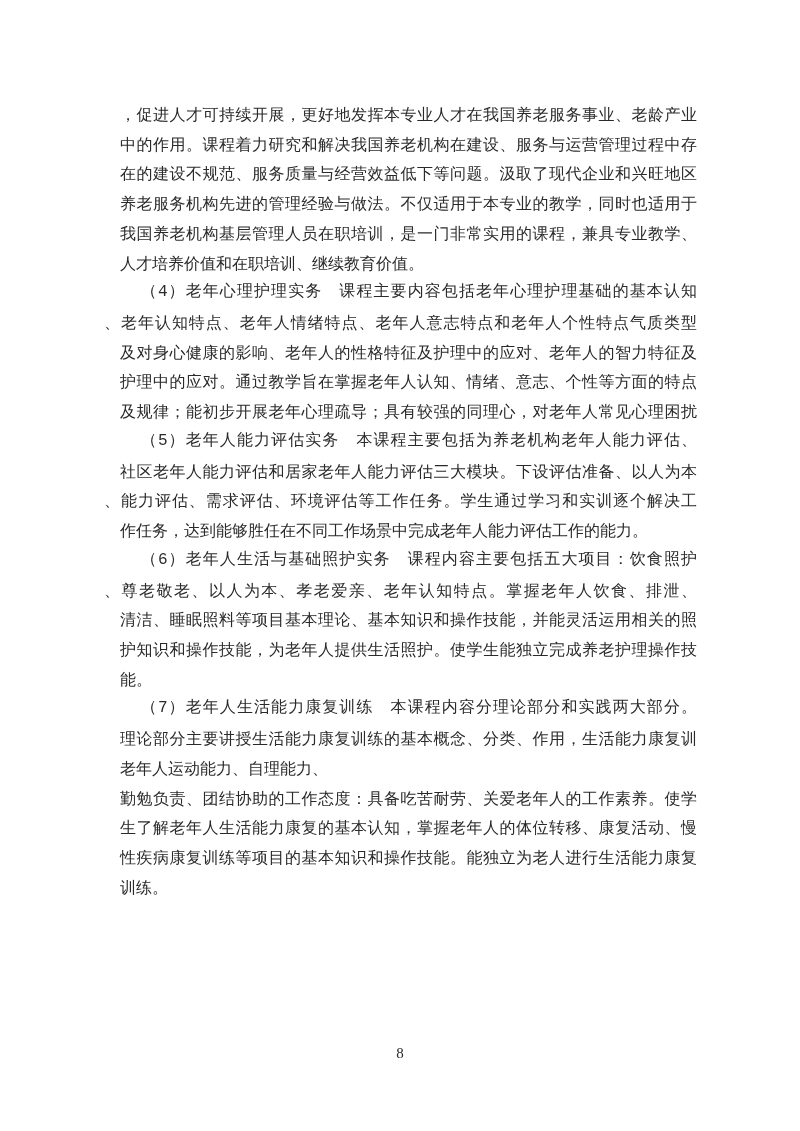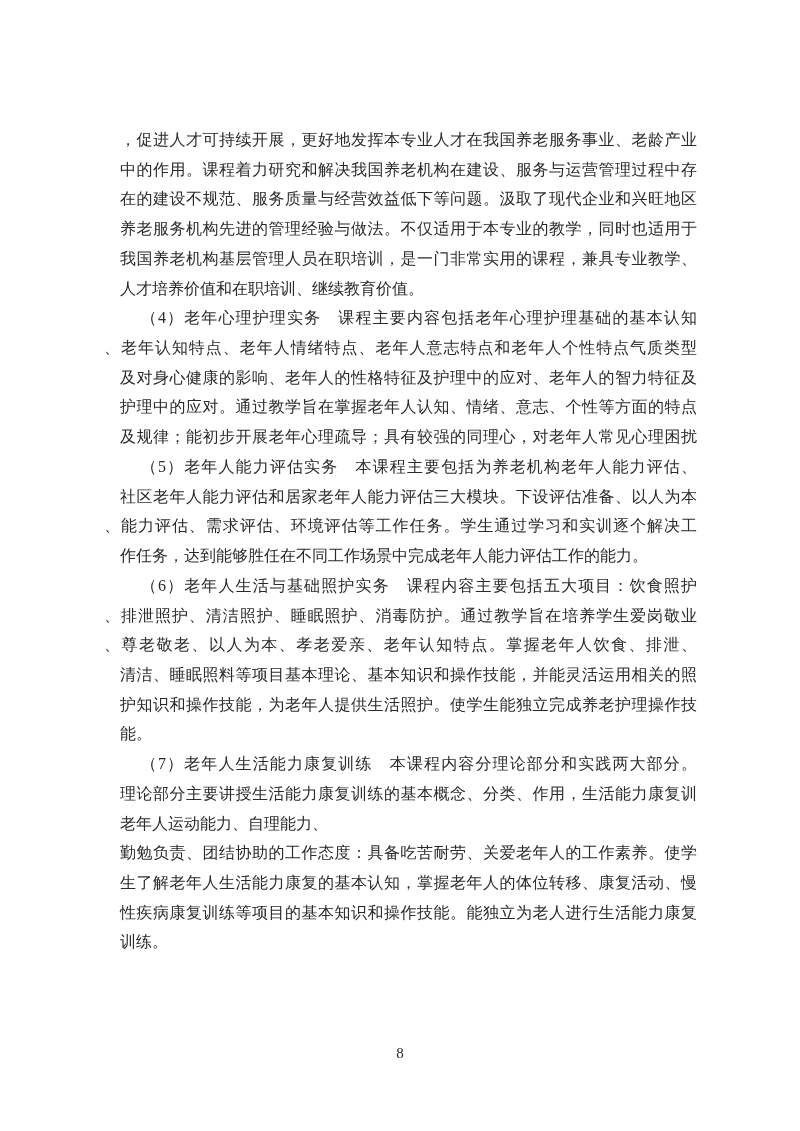--- a/index.html
+++ b/index.html
@@ -18,21 +18,20 @@
     color: #2a2a2a;
   }
   .text-block {
     position: absolute;
     left: 120px;
     top: 100px;
     width: 577px;
     font-size: 16px;
     line-height: 29.72px;
     letter-spacing: 0;
-    margin-top: 25px;
   }
   .paragraph {
     margin: 0;
     padding: 0;
   }
   .line {
     text-align: justify;
     height: 29.72px;
     overflow: visible;
   }
@@ -40,20 +39,21 @@
     text-align-last: justify;
   }
   .line.natural {
     text-align-last: left;
   }
   .line.hang {
     text-indent: -1em;
   }
   .line.indent {
     text-indent: 1.3em;
+    font-family: Liberation Mono, monospace;
   }
   .page-footer {
     position: absolute;
     left: 0;
     top: 1044px;
     width: 800px;
     text-align: center;
     font-size: 15px;
     line-height: 18px;
     color: #2a2a2a;
@@ -80,21 +80,20 @@
         <div class="line fill">及规律；能初步开展老年心理疏导；具有较强的同理心，对老年人常见心理困扰</div>
       </div>
       <div class="paragraph">
         <div class="line fill indent">（5）老年人能力评估实务　本课程主要包括为养老机构老年人能力评估、</div>
         <div class="line fill">社区老年人能力评估和居家老年人能力评估三大模块。下设评估准备、以人为本</div>
         <div class="line fill hang">、能力评估、需求评估、环境评估等工作任务。学生通过学习和实训逐个解决工</div>
         <div class="line natural">作任务，达到能够胜任在不同工作场景中完成老年人能力评估工作的能力。</div>
       </div>
       <div class="paragraph">
         <div class="line fill indent">（6）老年人生活与基础照护实务　课程内容主要包括五大项目：饮食照护</div>
-        <div class="line fill hang">、排泄照护、清洁照护、睡眠照护、消毒防护。通过教学旨在培养学生爱岗敬业</div>
         <div class="line fill hang">、尊老敬老、以人为本、孝老爱亲、老年认知特点。掌握老年人饮食、排泄、</div>
         <div class="line fill">清洁、睡眠照料等项目基本理论、基本知识和操作技能，并能灵活运用相关的照</div>
         <div class="line fill">护知识和操作技能，为老年人提供生活照护。使学生能独立完成养老护理操作技</div>
         <div class="line natural">能。</div>
       </div>
       <div class="paragraph">
         <div class="line fill indent">（7）老年人生活能力康复训练　本课程内容分理论部分和实践两大部分。</div>
         <div class="line fill">理论部分主要讲授生活能力康复训练的基本概念、分类、作用，生活能力康复训</div>
         <div class="line natural">老年人运动能力、自理能力、</div>
         <div class="line fill">勤勉负责、团结协助的工作态度：具备吃苦耐劳、关爱老年人的工作素养。使学</div>

